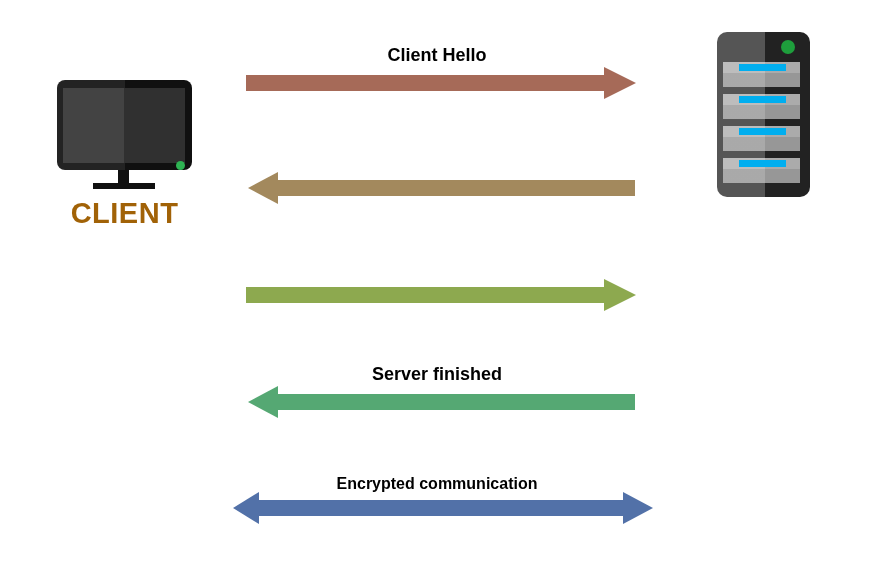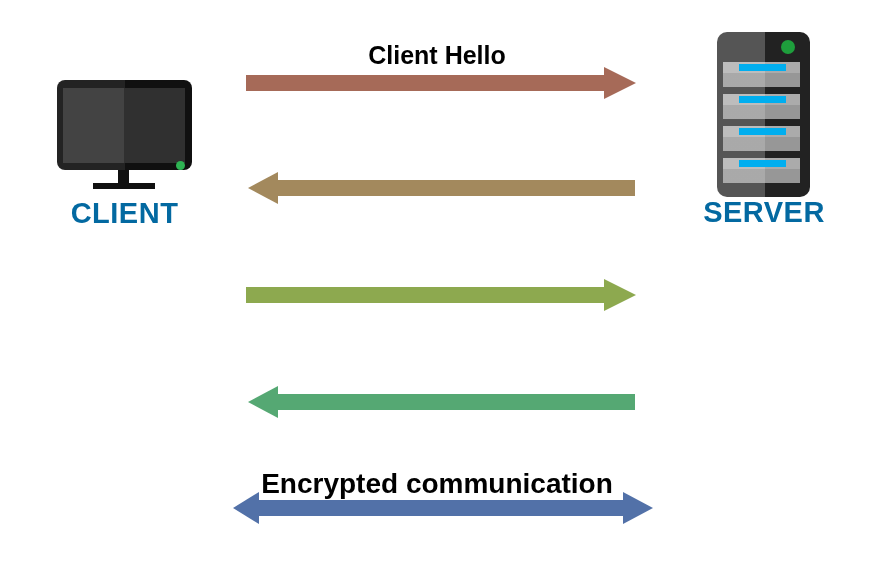--- a/index.html
+++ b/index.html
@@ -10,36 +10,36 @@
     position:relative;
     overflow:hidden;
   }
   .stage { position:absolute; inset:0; }
 
   
   .entity-label {
     position:absolute;
     font-weight:700;
     font-size:29px;
-    color:#0369a1;
+    color:#a16207;
     text-align:center;
     letter-spacing:0.5px;
   }
   .client-label { left:47px;  top:197px; width:155px; }
   .server-label { left:688px; top:196px; width:152px; }
 
   .msg-label {
     position:absolute;
     left:227px; width:420px;
     text-align:center;
     font-weight:700;
     color:#000;
   }
-  .lbl-lg { font-size:25px; line-height:30px; }
-  .lbl-md { font-size:28px; line-height:26px; }
+  .lbl-lg { font-size:18px; line-height:30px; }
+  .lbl-md { font-size:16px; line-height:26px; }
 
   
   .arrow { position:absolute; height:32px; }
   .arrow .shaft { position:absolute; top:8px; height:16px; background:#888; }
   .arrow .head { position:absolute; top:0; width:0; height:0;
                  border-top:16px solid transparent; border-bottom:16px solid transparent; }
 
   .arrow.right { left:246px; width:390px; }
   .arrow.right .shaft { left:0; width:358px; }
   .arrow.right .head  { left:358px; border-left:32px solid #888; }
@@ -113,38 +113,38 @@
         <div class="bay-stripe" style="background-color: rgb(0, 174, 239);"></div>
       </div>
       <div class="server-bay bay-3">
         <div class="bay-stripe" style="background-color: rgb(0, 174, 239);"></div>
       </div>
       <div class="server-bay bay-4">
         <div class="bay-stripe" style="background-color: rgb(0, 174, 239);"></div>
       </div>
     </div>
   </div>
-  <div class="entity-label server-label">SERVER</div>
 
   <div class="msg-label lbl-lg" style="top:40px">Client Hello</div>
   <div class="arrow right" style="top:67px">
     <div class="shaft" style="background-color: rgb(166, 106, 88);"></div>
     <div class="head" style="border-left-color: rgb(166, 106, 88);"></div>
   </div>
 
   <div class="arrow left" style="top:172px">
     <div class="shaft" style="background-color: rgb(163, 137, 93);"></div>
     <div class="head" style="border-right-color: rgb(163, 137, 93);"></div>
   </div>
 
   <div class="arrow right" style="top:279px">
     <div class="shaft" style="background-color: rgb(141, 169, 79);"></div>
     <div class="head" style="border-left-color: rgb(141, 169, 79);"></div>
   </div>
 
+  <div class="msg-label lbl-lg" style="top:359px">Server finished</div>
   <div class="arrow left" style="top:386px">
     <div class="shaft" style="background-color: rgb(85, 168, 115);"></div>
     <div class="head" style="border-right-color: rgb(85, 168, 115);"></div>
   </div>
 
   <div class="msg-label lbl-md" style="top:471px">Encrypted communication</div>
   <div class="arrow both" style="top:492px">
     <div class="shaft" style="background-color: rgb(82, 113, 168);"></div>
     <div class="head head-l" style="border-right-color: rgb(82, 113, 168);"></div>
     <div class="head head-r" style="border-left-color: rgb(82, 113, 168);"></div>

